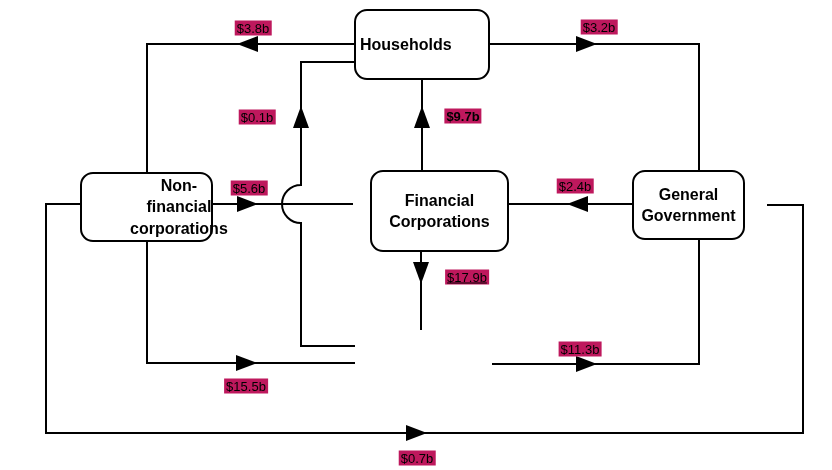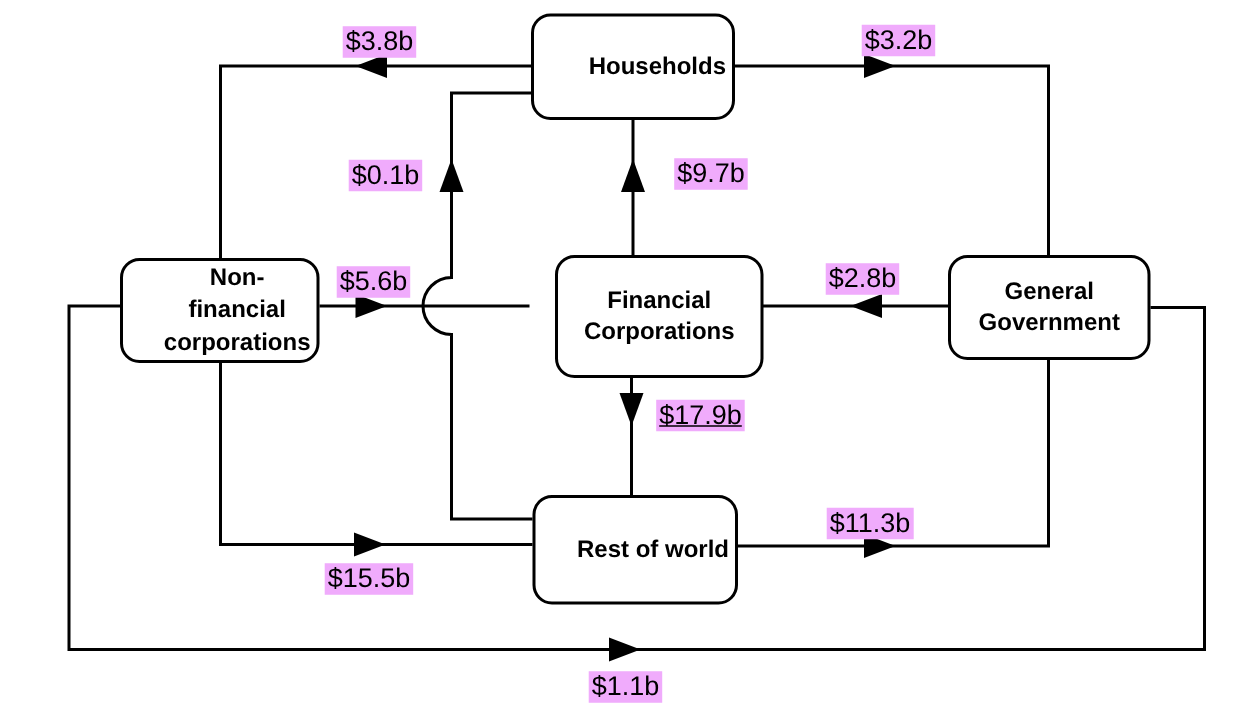--- a/index.html
+++ b/index.html
@@ -17,33 +17,33 @@
     left: 0; top: 0;
   }
   .node {
     position: absolute;
     box-sizing: border-box;
     border: 2.5px solid #000000;
     border-radius: 13px;
     background: #ffffff;
     display: flex;
     align-items: center;
-    justify-content: flex-end;
+    justify-content: flex-start;
     text-align: center;
     font-weight: bold;
     font-size: 16px;
     line-height: 1.32;
     padding: 2px 4px;
   }
   .amount {
     position: absolute;
     transform: translate(-50%, -50%);
-    font-size: 18px;
+    font-size: 13px;
     white-space: nowrap;
-    background: #f0abfc;
+    background: #be185d;
     padding: 0 2px;
   }
 </style>
 </head>
 <body>
 
 <div class="canvas">
 
   <svg class="layer" width="832" height="470" viewBox="0 0 832 470">
     <g stroke="#000000" stroke-width="2" fill="none">
@@ -77,32 +77,29 @@
   </div>
 
   <div class="node" style="left:80px; top:172px; width:133px; height:70px;padding-left:48px;">
     <span>Non-financial corporations</span>
   </div>
 
   <div class="node" style="left:370px; top:170px; width:139px; height:82px;">
     <span>Financial Corporations</span>
   </div>
 
-  <div class="node" style="left:632px; top:170px; width:135px; height:70px;">
+  <div class="node" style="left:632px; top:170px; width:113px; height:70px;">
     <span>General Government</span>
   </div>
 
-  <div class="node" style="left:355px; top:330px; width:137px; height:73px;">
-    <span>Rest of world</span>
-  </div>
 
   <div class="amount" style="left:253px; top:28px;">$3.8b</div>
   <div class="amount" style="left:599px; top:27px;">$3.2b</div>
   <div class="amount" style="left:257px; top:117px;">$0.1b</div>
-  <div class="amount" style="left:474px; top:116px;">$9.7b</div>
+  <div class="amount" style="left:463px; top:116px;font-weight:bold;">$9.7b</div>
   <div class="amount" style="left:249px; top:188px;">$5.6b</div>
-  <div class="amount" style="left:575px; top:186px;">$2.8b</div>
+  <div class="amount" style="left:575px; top:186px;">$2.4b</div>
   <div class="amount" style="left:467px; top:277px;text-decoration:underline;">$17.9b</div>
   <div class="amount" style="left:246px; top:386px;">$15.5b</div>
   <div class="amount" style="left:580px; top:349px;text-align:center;">$11.3b</div>
-  <div class="amount" style="left:417px; top:458px;">$1.1b</div>
+  <div class="amount" style="left:417px; top:458px;">$0.7b</div>
 
 </div>
 
 </body></html>

